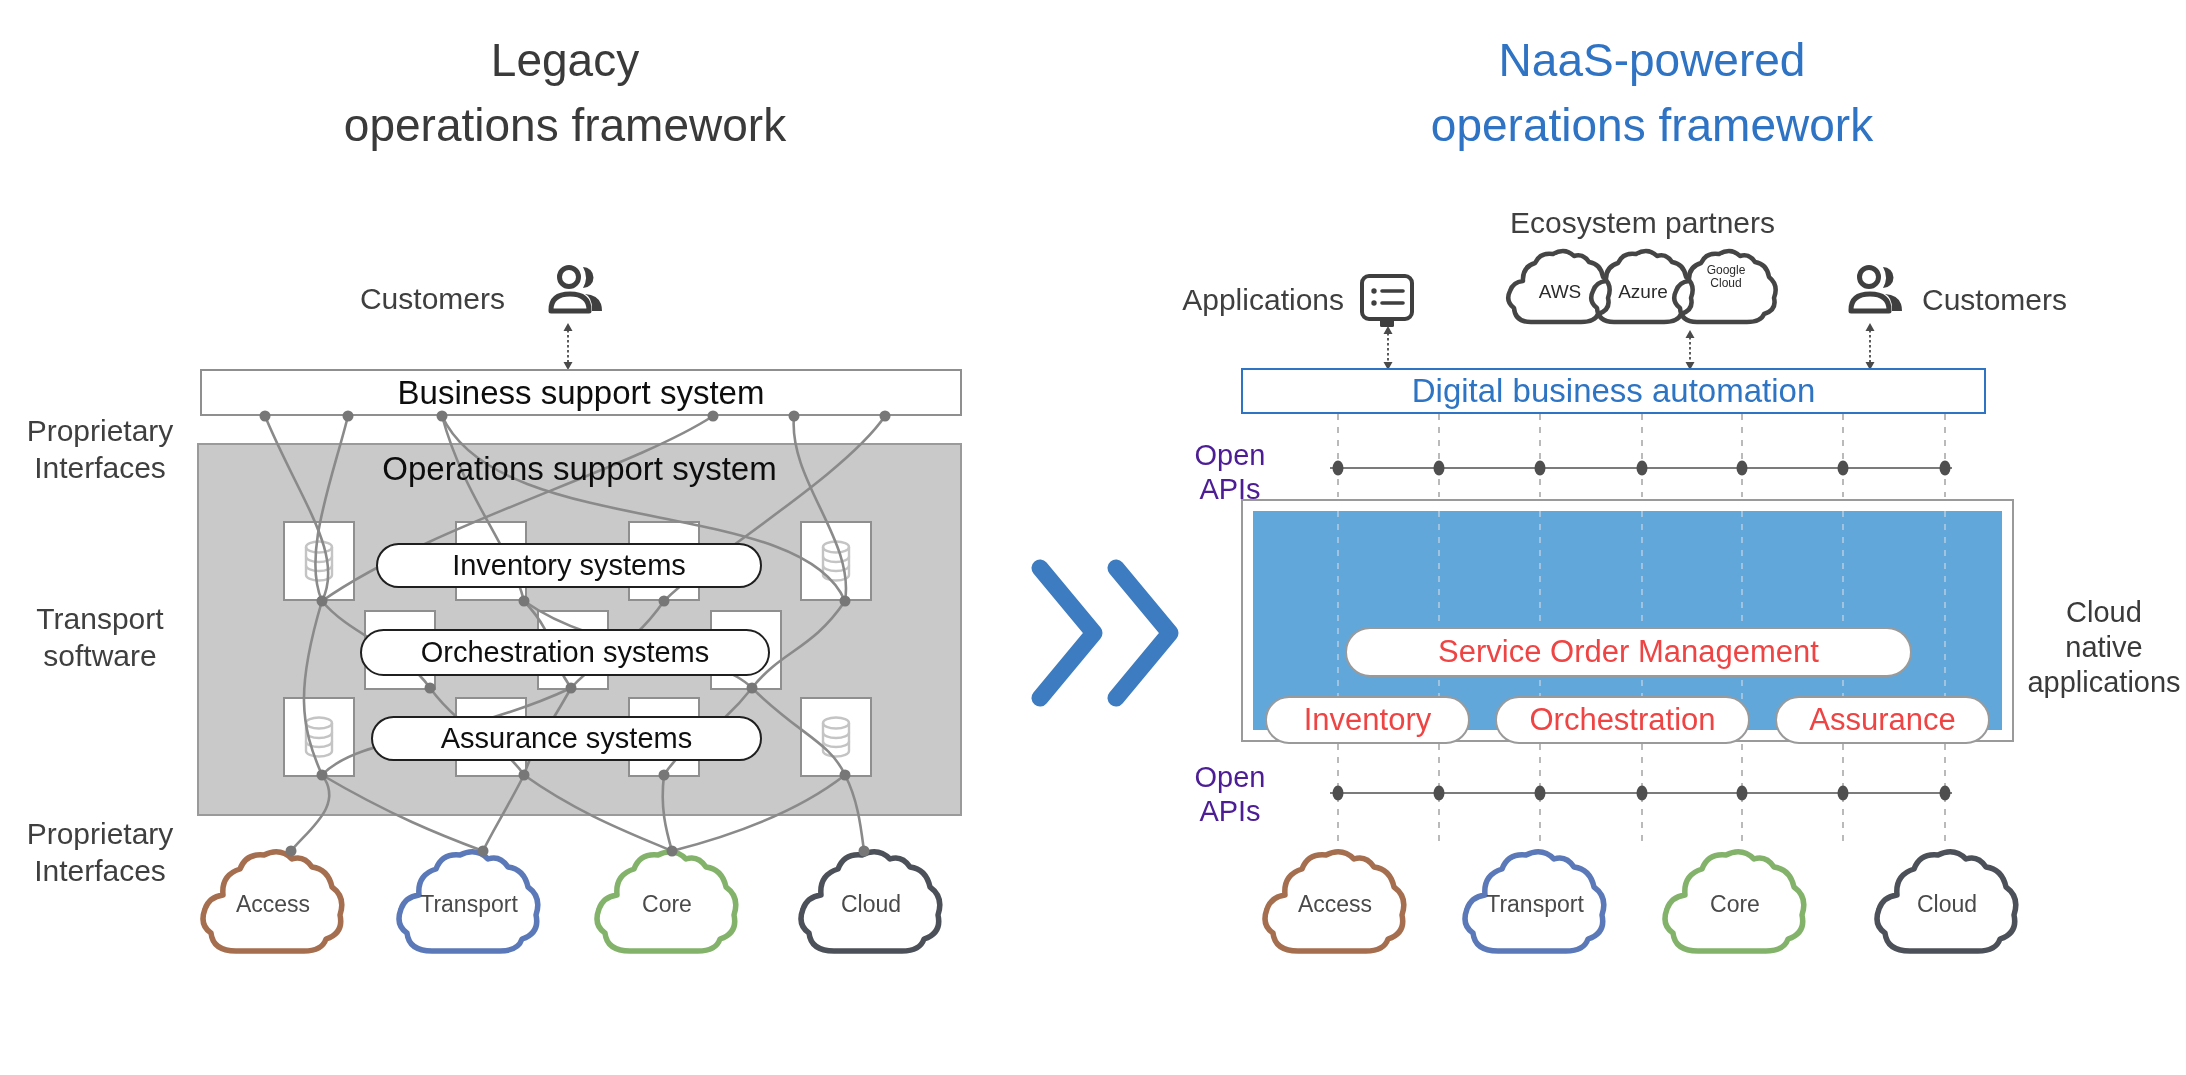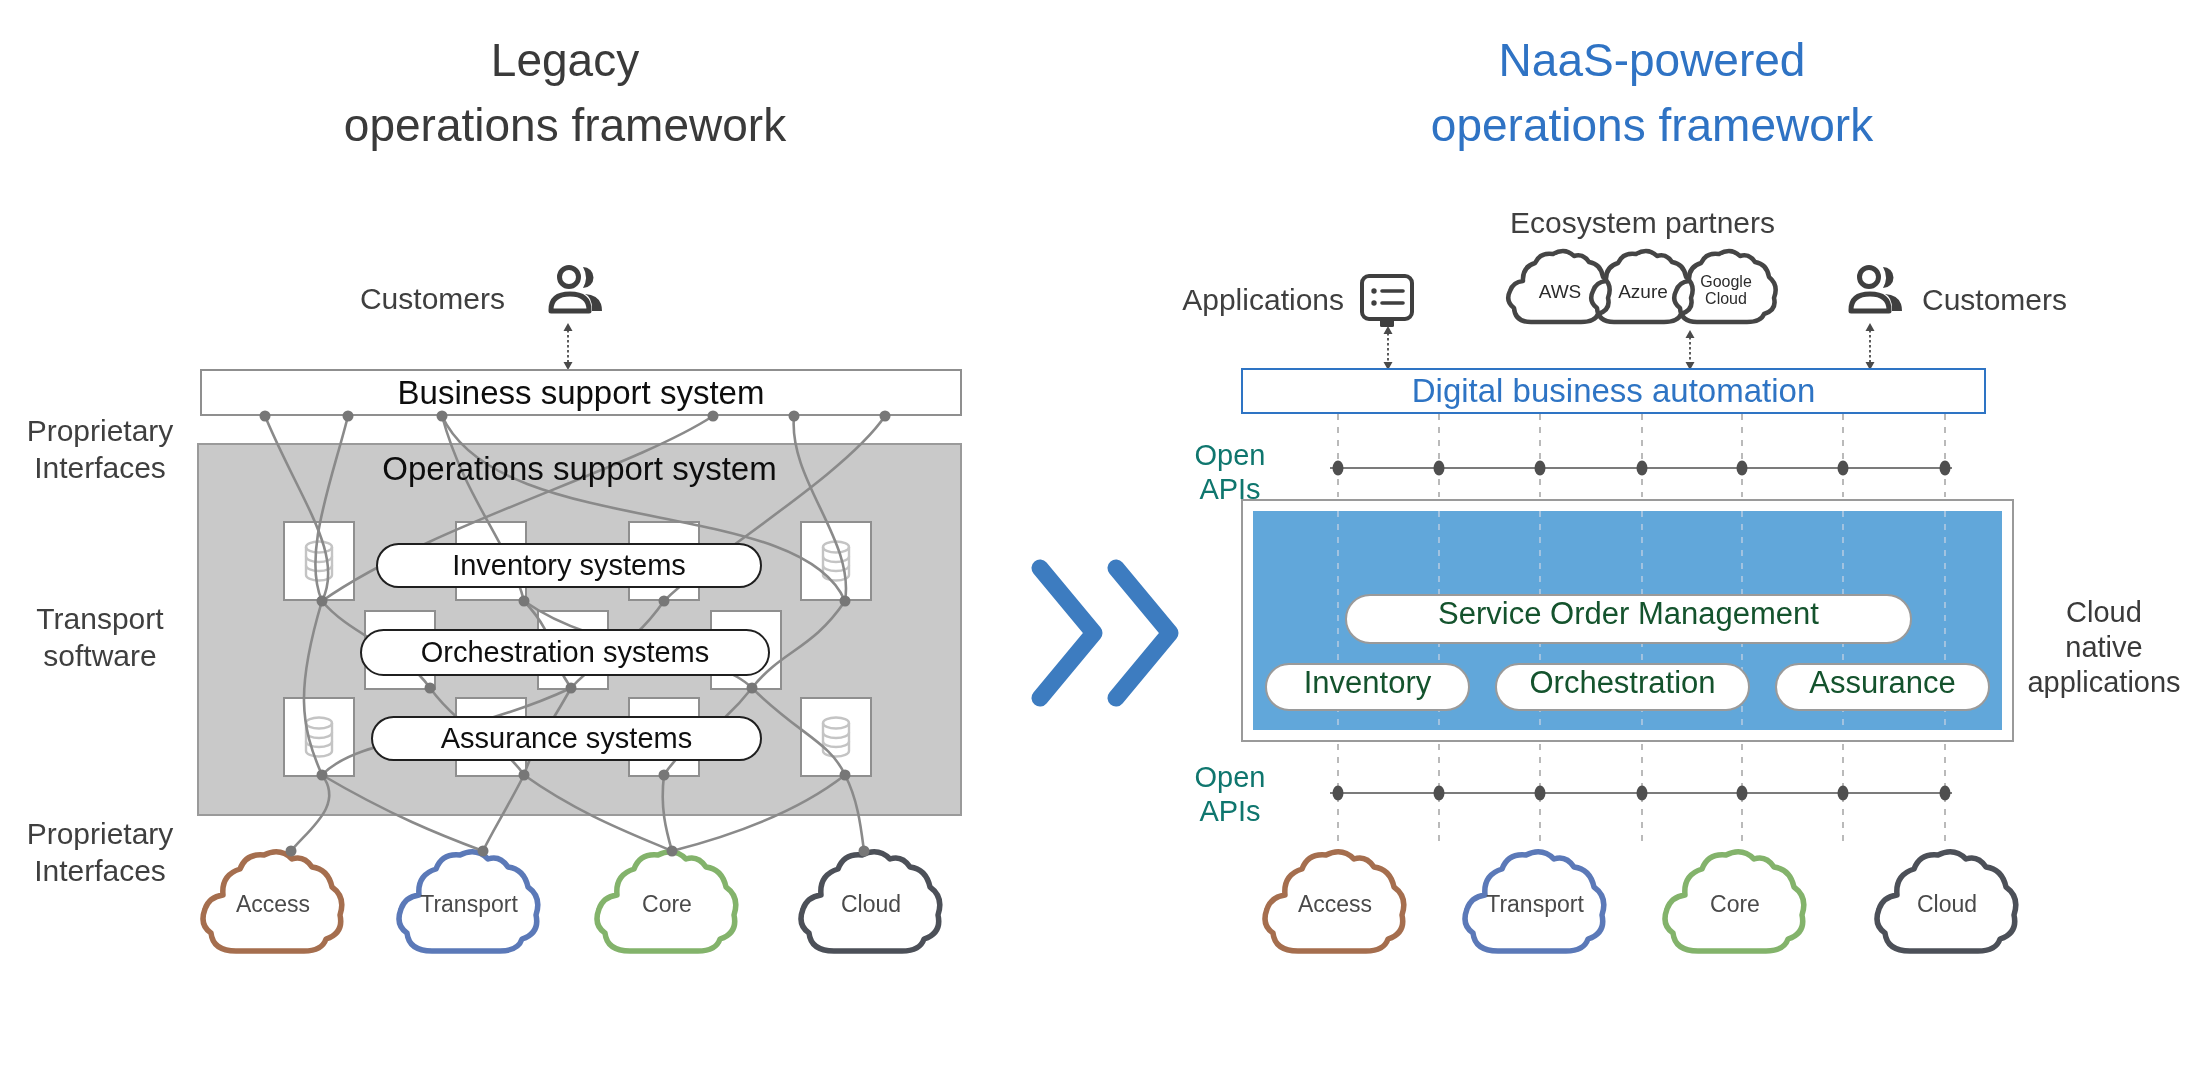--- a/index.html
+++ b/index.html
@@ -21,22 +21,22 @@
         display:flex;align-items:center;justify-content:center;font-size:29px;color:#0f0f0f;z-index:6;}
   .actor-label{font-size:30px;color:#3f3f3f;}
   .cloud-label{position:absolute;left:0;right:0;top:48px;text-align:center;font-size:23px;color:#4a4a4a;}
   .pcloud-label{position:absolute;left:0;right:0;top:34px;text-align:center;font-size:19px;color:#2b2b2b;line-height:1.05;}
   .dbe{background:#fff;border:2px solid #2E74C4;box-sizing:border-box;z-index:3;
        display:flex;align-items:center;justify-content:center;font-size:33px;color:#2E74C4;}
   .platform-outer{background:#fff;border:2px solid #9a9a9a;box-sizing:border-box;z-index:2;}
   .platform-blue{background:#61A7DA;z-index:3;}
   .platform-title{font-size:36px;color:#ffffff;text-align:center;z-index:6;}
   .bluepill{background:#fff;border:2.5px solid #9a9a9a;border-radius:26px;box-sizing:border-box;
-            display:flex;justify-content:center;font-size:31px;color:#14532d;z-index:6;}
-  .openapis{font-size:29px;color:#0f766e;line-height:1.18;text-align:center;}
+            display:flex;align-items:center;justify-content:center;font-size:31px;color:#ef4444;z-index:6;margin-top:33px;}
+  .openapis{font-size:29px;color:#4c1d95;line-height:1.18;text-align:center;}
   svg{display:block;}
 </style>
 </head>
 <body>
 
 <div class="stage">
 
   <div class="abs title dark ctr pre" style="left:165px;top:28px;width:800px;">Legacy
 operations framework</div>
 
@@ -243,21 +243,21 @@
     <div class="abs" style="left:83px;top:0;">
       <svg width="110" height="84" viewBox="0 0 110 84">
         <path d="M26,74 Q10,74 9,60 Q0,53 5,43 Q8,34 18,33 Q17,19 30,15 Q35,4 48,6 Q60,-1 69,8 Q78,5 84,14 Q96,16 98,29 Q108,37 103,50 Q106,62 93,66 Q90,74 76,74 Z" fill="none" stroke-width="4.5" stroke-linejoin="round" stroke="#454545"></path>
       </svg>
       <div class="pcloud-label" style="width:110px;">Azure</div>
     </div>
     <div class="abs" style="left:166px;top:0;">
       <svg width="110" height="84" viewBox="0 0 110 84">
         <path d="M26,74 Q10,74 9,60 Q0,53 5,43 Q8,34 18,33 Q17,19 30,15 Q35,4 48,6 Q60,-1 69,8 Q78,5 84,14 Q96,16 98,29 Q108,37 103,50 Q106,62 93,66 Q90,74 76,74 Z" fill="none" stroke-width="4.5" stroke-linejoin="round" stroke="#454545"></path>
       </svg>
-      <div class="pcloud-label pre" style="width:110px;top:26px;font-size:16px;">Google
+      <div class="pcloud-label pre" style="width:110px;top:16px;font-size:12px;">Google
 Cloud</div>
     </div>
   </div>
   <div class="abs" style="left:1682px;top:330px;">
     <svg width="16" height="40" viewBox="0 0 16 40">
       <line x1="8" y1="7" x2="8" y2="33" stroke="#4a4a4a" stroke-width="1.8" stroke-dasharray="2.5 2.5"></line>
       <path d="M8,0 L12.5,8 H3.5 Z" fill="#4a4a4a"></path>
         <path d="M8,40 L12.5,32 H3.5 Z" fill="#4a4a4a"></path>
     </svg>
   </div>

